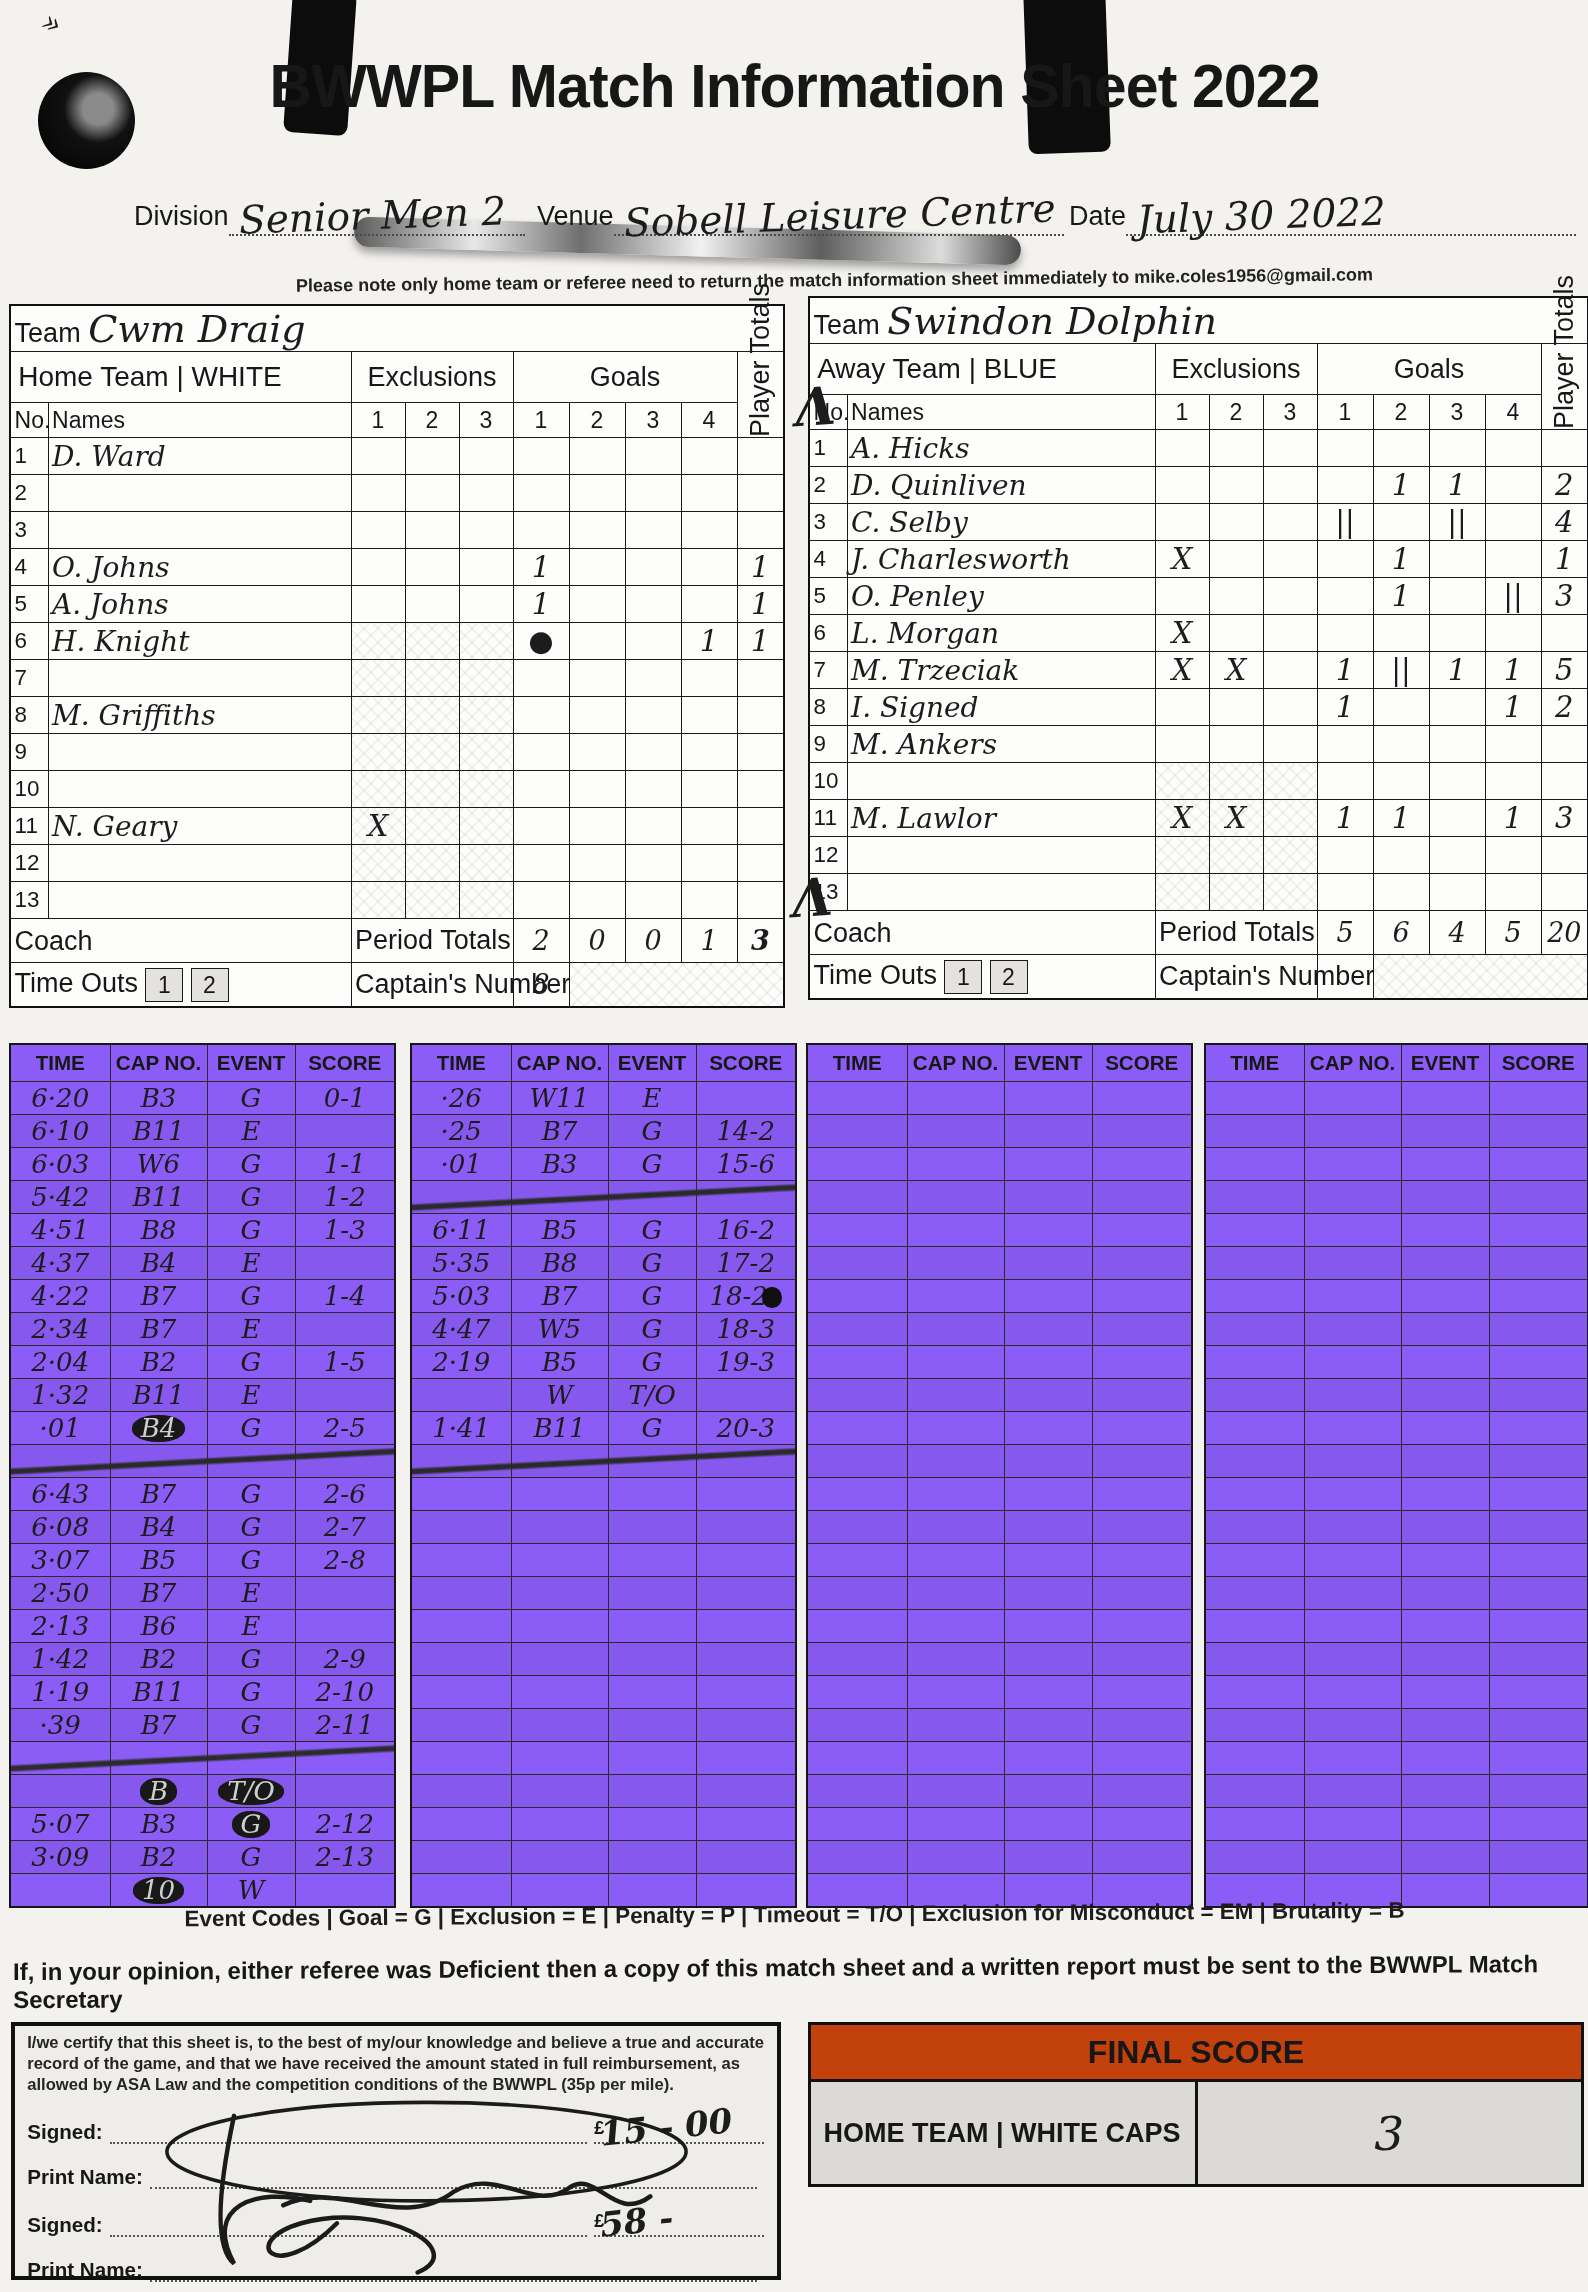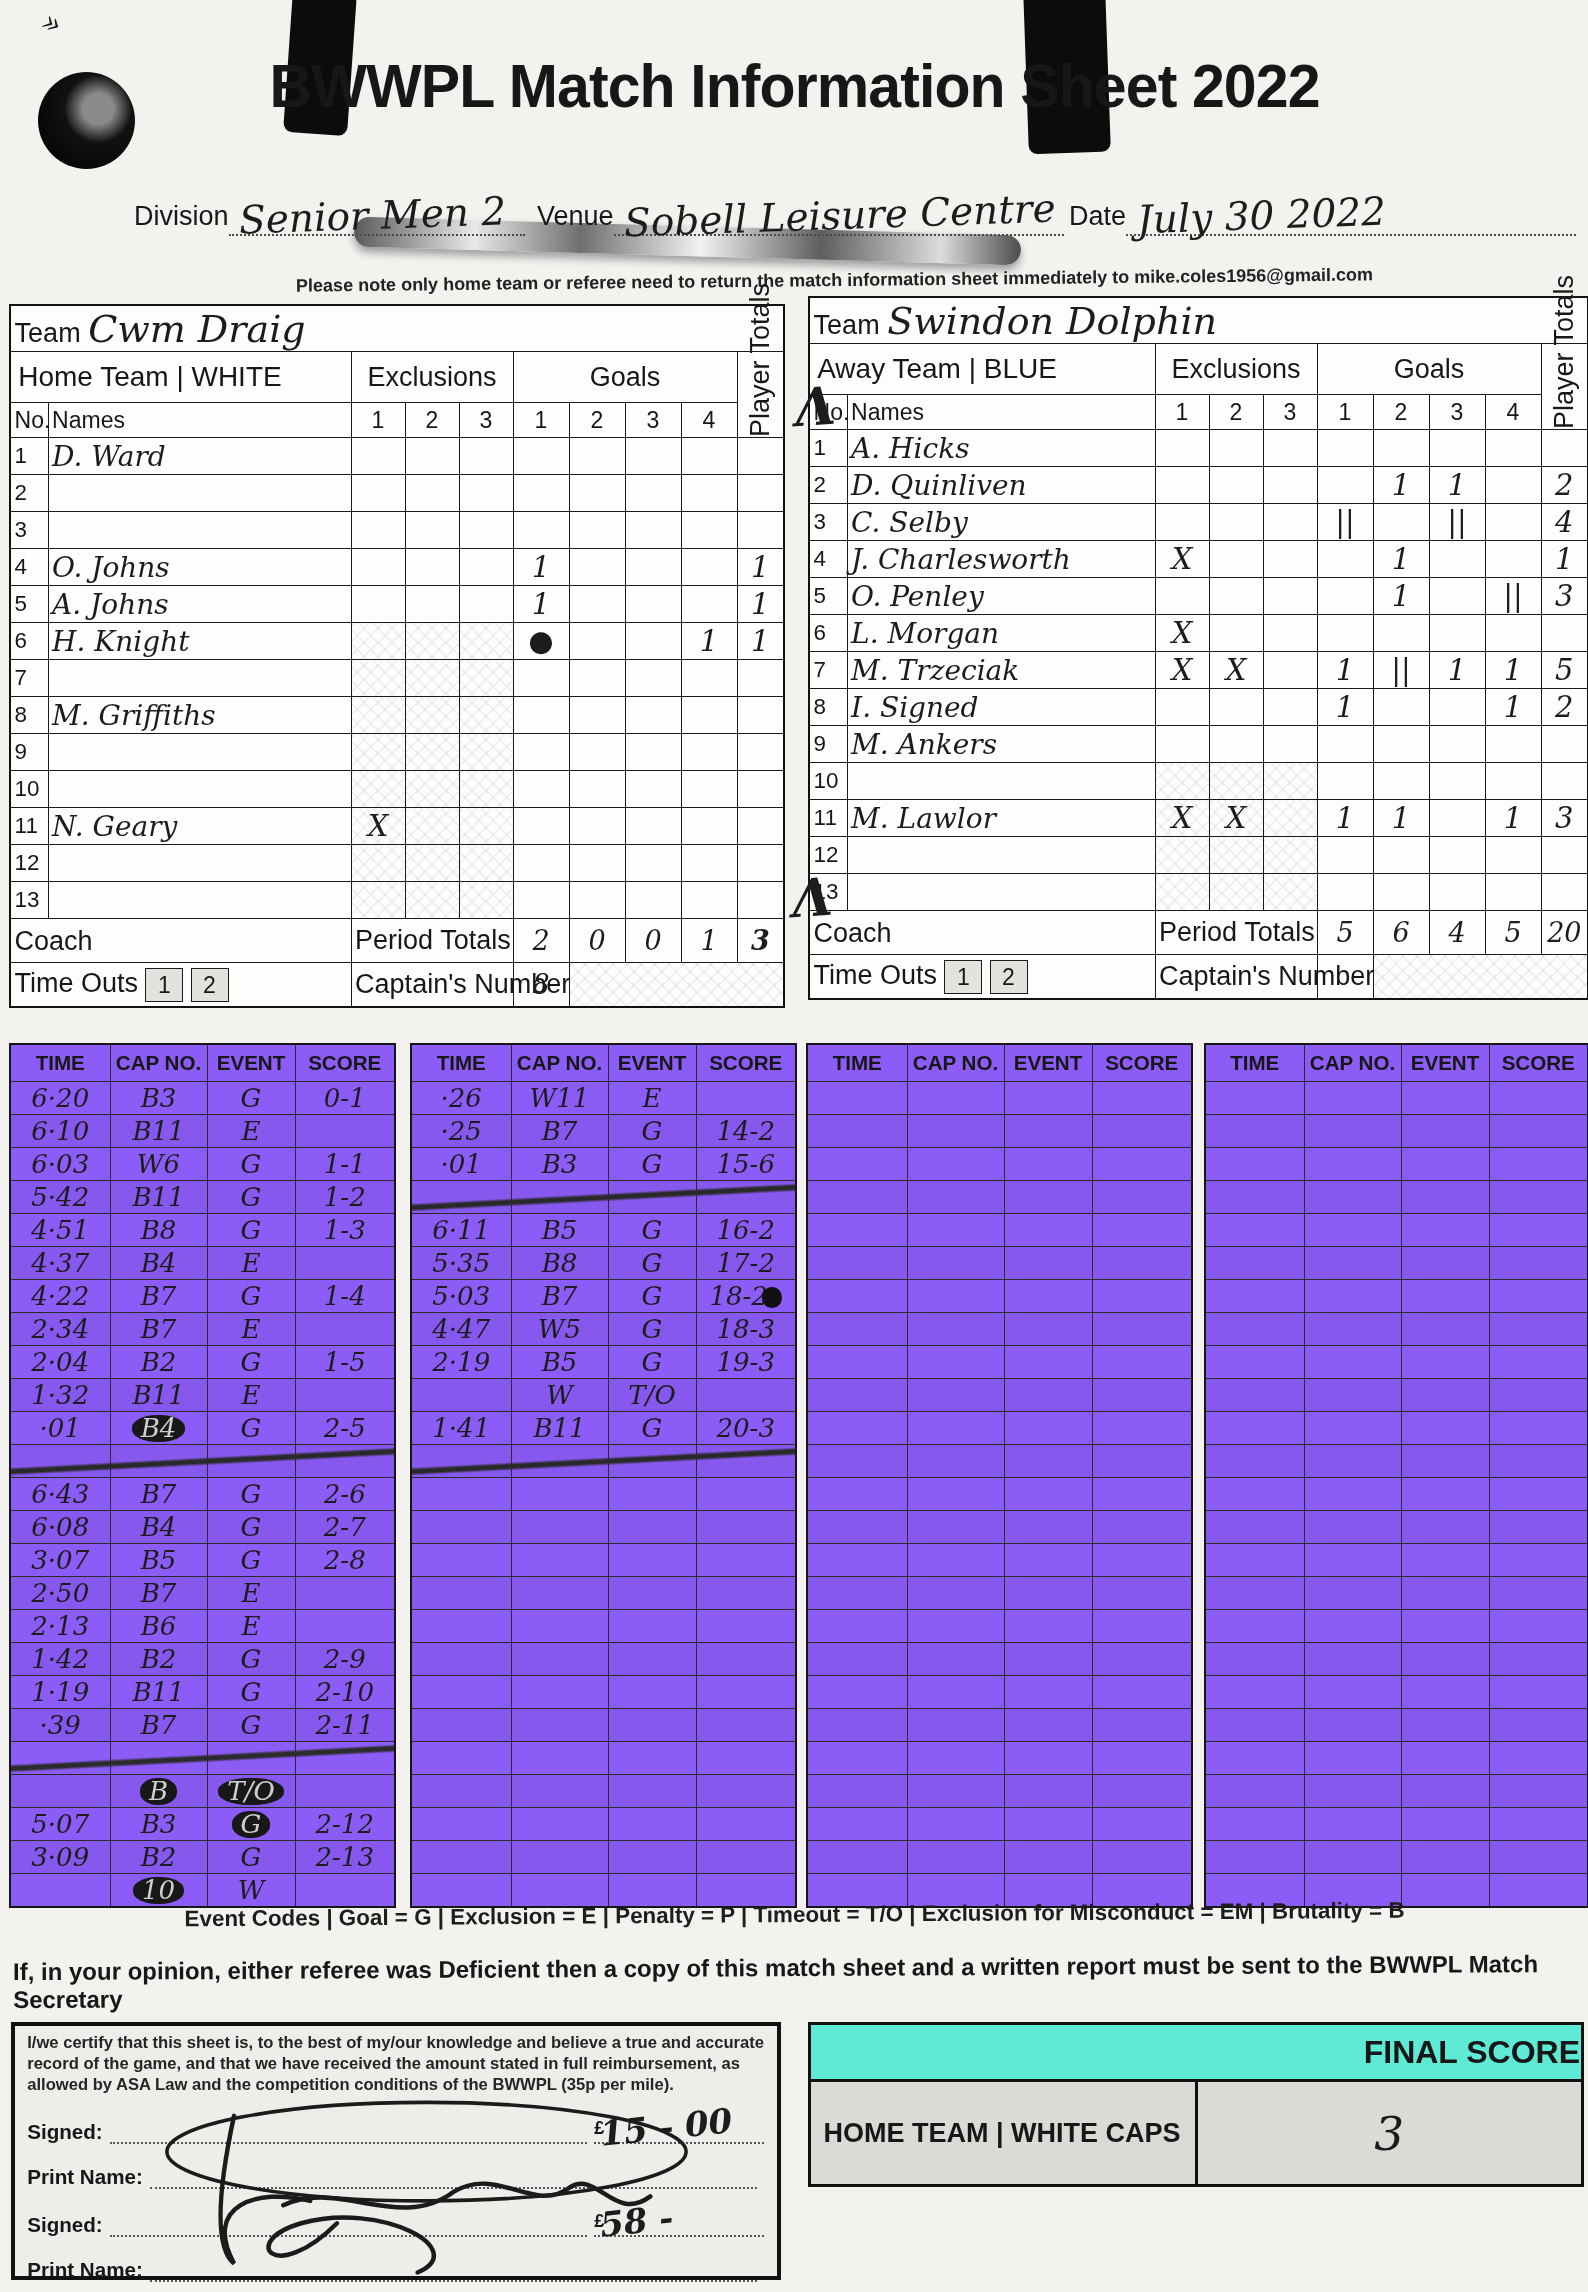--- a/index.html
+++ b/index.html
@@ -65,21 +65,21 @@
   .certtitle{text-align:center;font-weight:800;font-size:22.4px;}
   .certbody{font-size:16.6px;font-weight:700;line-height:1.25;margin-top:1.8px;color:#252525;}
   .sigline{display:flex;align-items:flex-end;margin-top:19.7px;font-size:20.6px;font-weight:700;}
   .sigline .dots{flex:1;border-bottom:2.7px dotted #555;height:23px;margin:0 7.2px;position:relative;}
   .sigline .amt{width:170px;border-bottom:2.7px dotted #555;position:relative;height:27px;}
   .amt .hw{position:absolute;left:5.4px;bottom:-5.4px;font-size:34px;white-space:nowrap;transform:rotate(-6deg);}
   .sigsvg{position:absolute;pointer-events:none;}
   
   .finalbox{position:absolute;left:808px;top:2022px;width:776px;border:3.6px solid #111;border-collapse:collapse;background:#dcdad6;}
   .finalbox td{border:3.6px solid #111;}
-  .fstitle{height:52px;text-align:right;font-weight:800;font-size:32px;background:#5eead4;}
+  .fstitle{height:52px;text-align:center;font-weight:800;font-size:32px;background:#c2410c;}
   .fslabel{height:100px;font-weight:800;font-size:27px;padding-left:12.5px;}
   .fsval{width:86px;text-align:center;font-size:47px;}
 </style>
 </head>
 <body>
 
 <div id="page">
 
   <div class="clipbar" style="left:288px;top:-9px;width:64px;height:143px;transform:rotate(4deg);"></div>
   <div class="clipbar" style="left:1026px;top:-12.5px;width:82px;height:165px;transform:rotate(-2deg);"></div>

